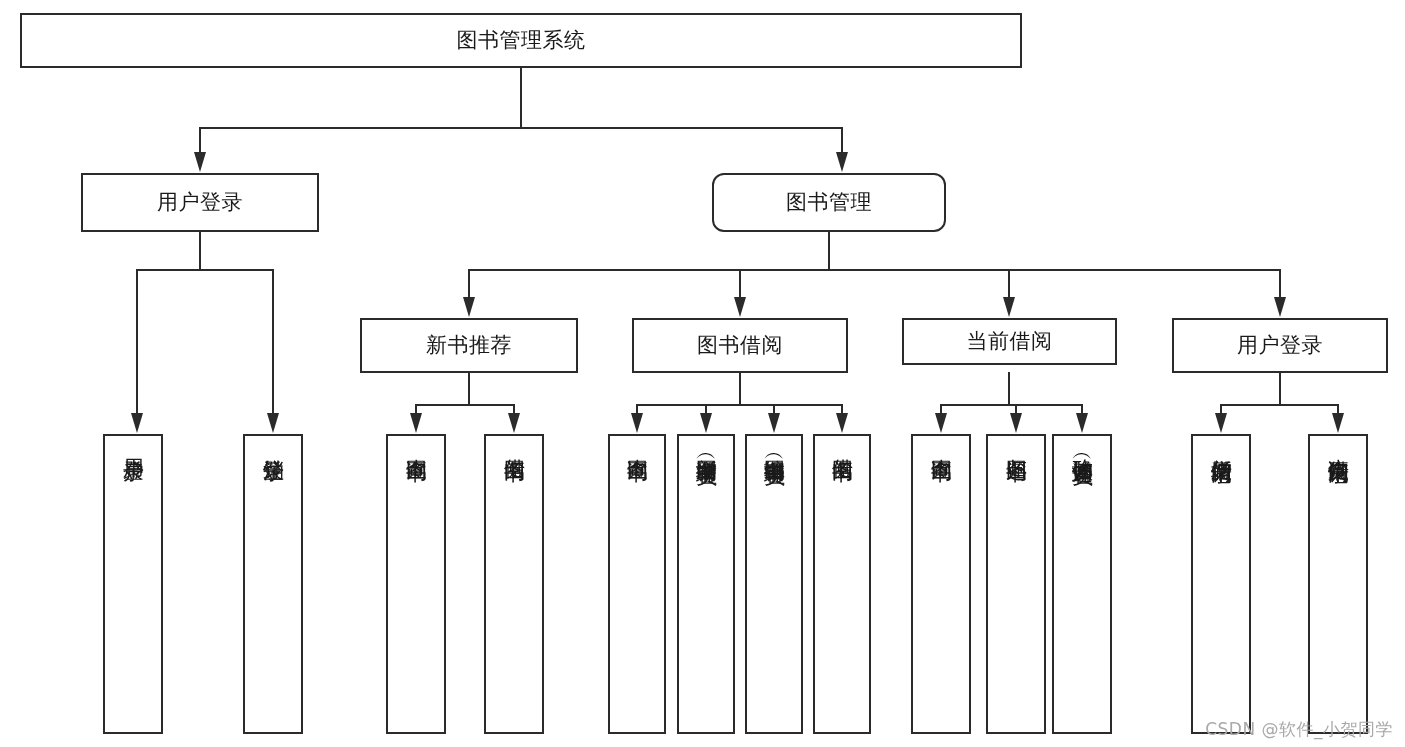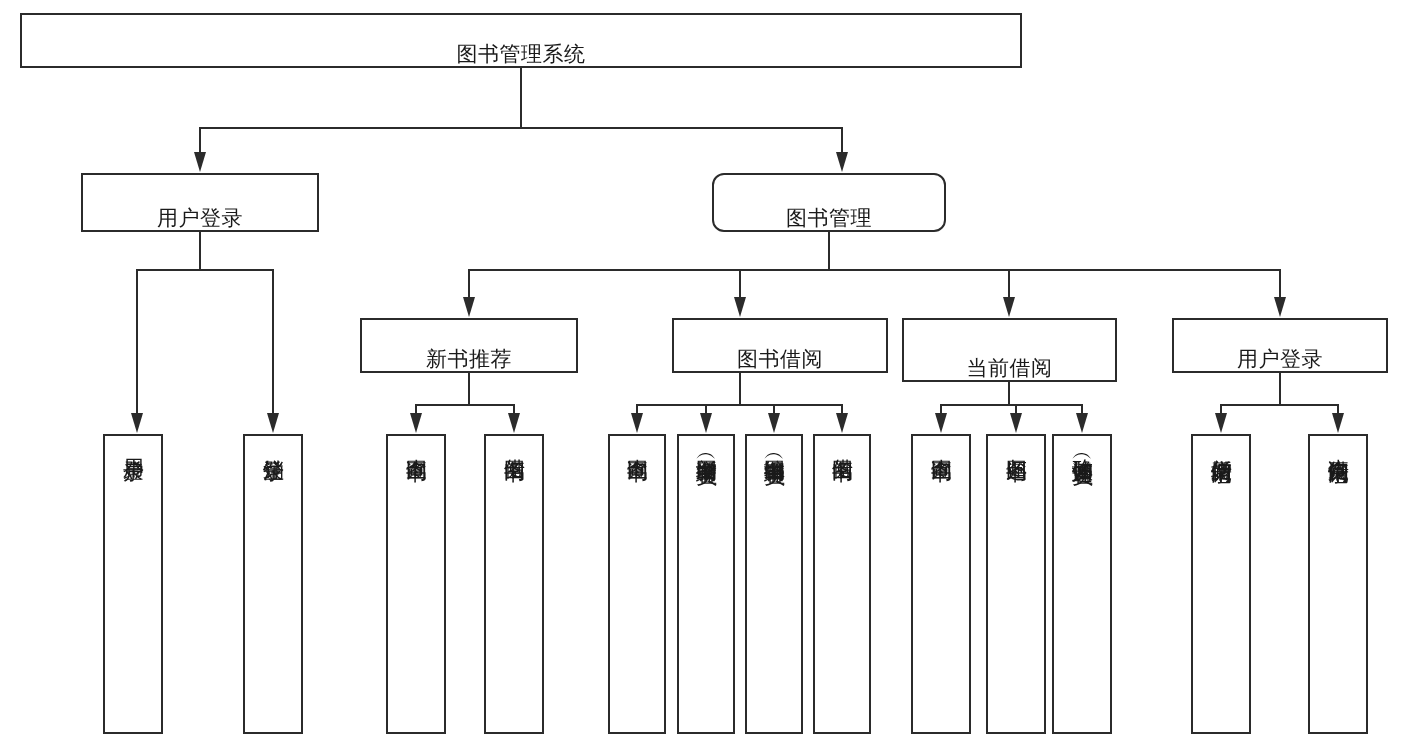--- a/index.html
+++ b/index.html
@@ -23,21 +23,21 @@
     top: 0;
     width: 1405px;
     height: 747px;
   }
   .node-box {
     position: absolute;
     box-sizing: border-box;
     background: #ffffff;
     border: 2px solid #2b2b2b;
     display: flex;
-    align-items: flex-end;
+    align-items: center;
     justify-content: center;
   }
   .node-label-h {
     font-size: 21px;
     color: #1a1a1a;
     line-height: 1.1;
     white-space: nowrap;
     letter-spacing: 0.5px;
   }
   .node-box.vertical {
@@ -135,24 +135,24 @@
       </div>
       <div class="node-box" style="left: 81px; top: 173px; width: 238px; height: 59px;">
         <span class="node-label-h">用户登录</span>
       </div>
       <div class="node-box" style="left: 712px; top: 173px; width: 234px; height: 59px; border-radius: 12px;">
         <span class="node-label-h">图书管理</span>
       </div>
       <div class="node-box" style="left: 360px; top: 318px; width: 218px; height: 55px;">
         <span class="node-label-h">新书推荐</span>
       </div>
-      <div class="node-box" style="left: 632px; top: 318px; width: 216px; height: 55px; margin-left: 40px;">
+      <div class="node-box" style="left: 632px; top: 318px; width: 216px; height: 55px;">
         <span class="node-label-h">图书借阅</span>
       </div>
-      <div class="node-box" style="left: 902px; top: 318px; width: 215px; height: 64px;">
+      <div class="node-box" style="left: 902px; top: 318px; width: 215px; height: 47px;">
         <span class="node-label-h">当前借阅</span>
       </div>
       <div class="node-box" style="left: 1172px; top: 318px; width: 216px; height: 55px;">
         <span class="node-label-h">用户登录</span>
       </div>
       <div class="node-box vertical" style="left: 103px; top: 434px; width: 60px; height: 300px;">
         <span class="node-label-v">用户登录</span>
       </div>
       <div class="node-box vertical" style="left: 243px; top: 434px; width: 60px; height: 300px;">
         <span class="node-label-v">注销登录</span>
@@ -185,14 +185,15 @@
         <span class="node-label-v">确认归还（管理员）</span>
       </div>
       <div class="node-box vertical" style="left: 1191px; top: 434px; width: 60px; height: 300px;">
         <span class="node-label-v">新增借阅记录</span>
       </div>
       <div class="node-box vertical" style="left: 1308px; top: 434px; width: 60px; height: 300px;">
         <span class="node-label-v">查询借阅记录</span>
       </div>
     </div>
 
+  <div id="watermark">CSDN @软件_小贺同学</div>
 
 </div>
 
 </body></html>

